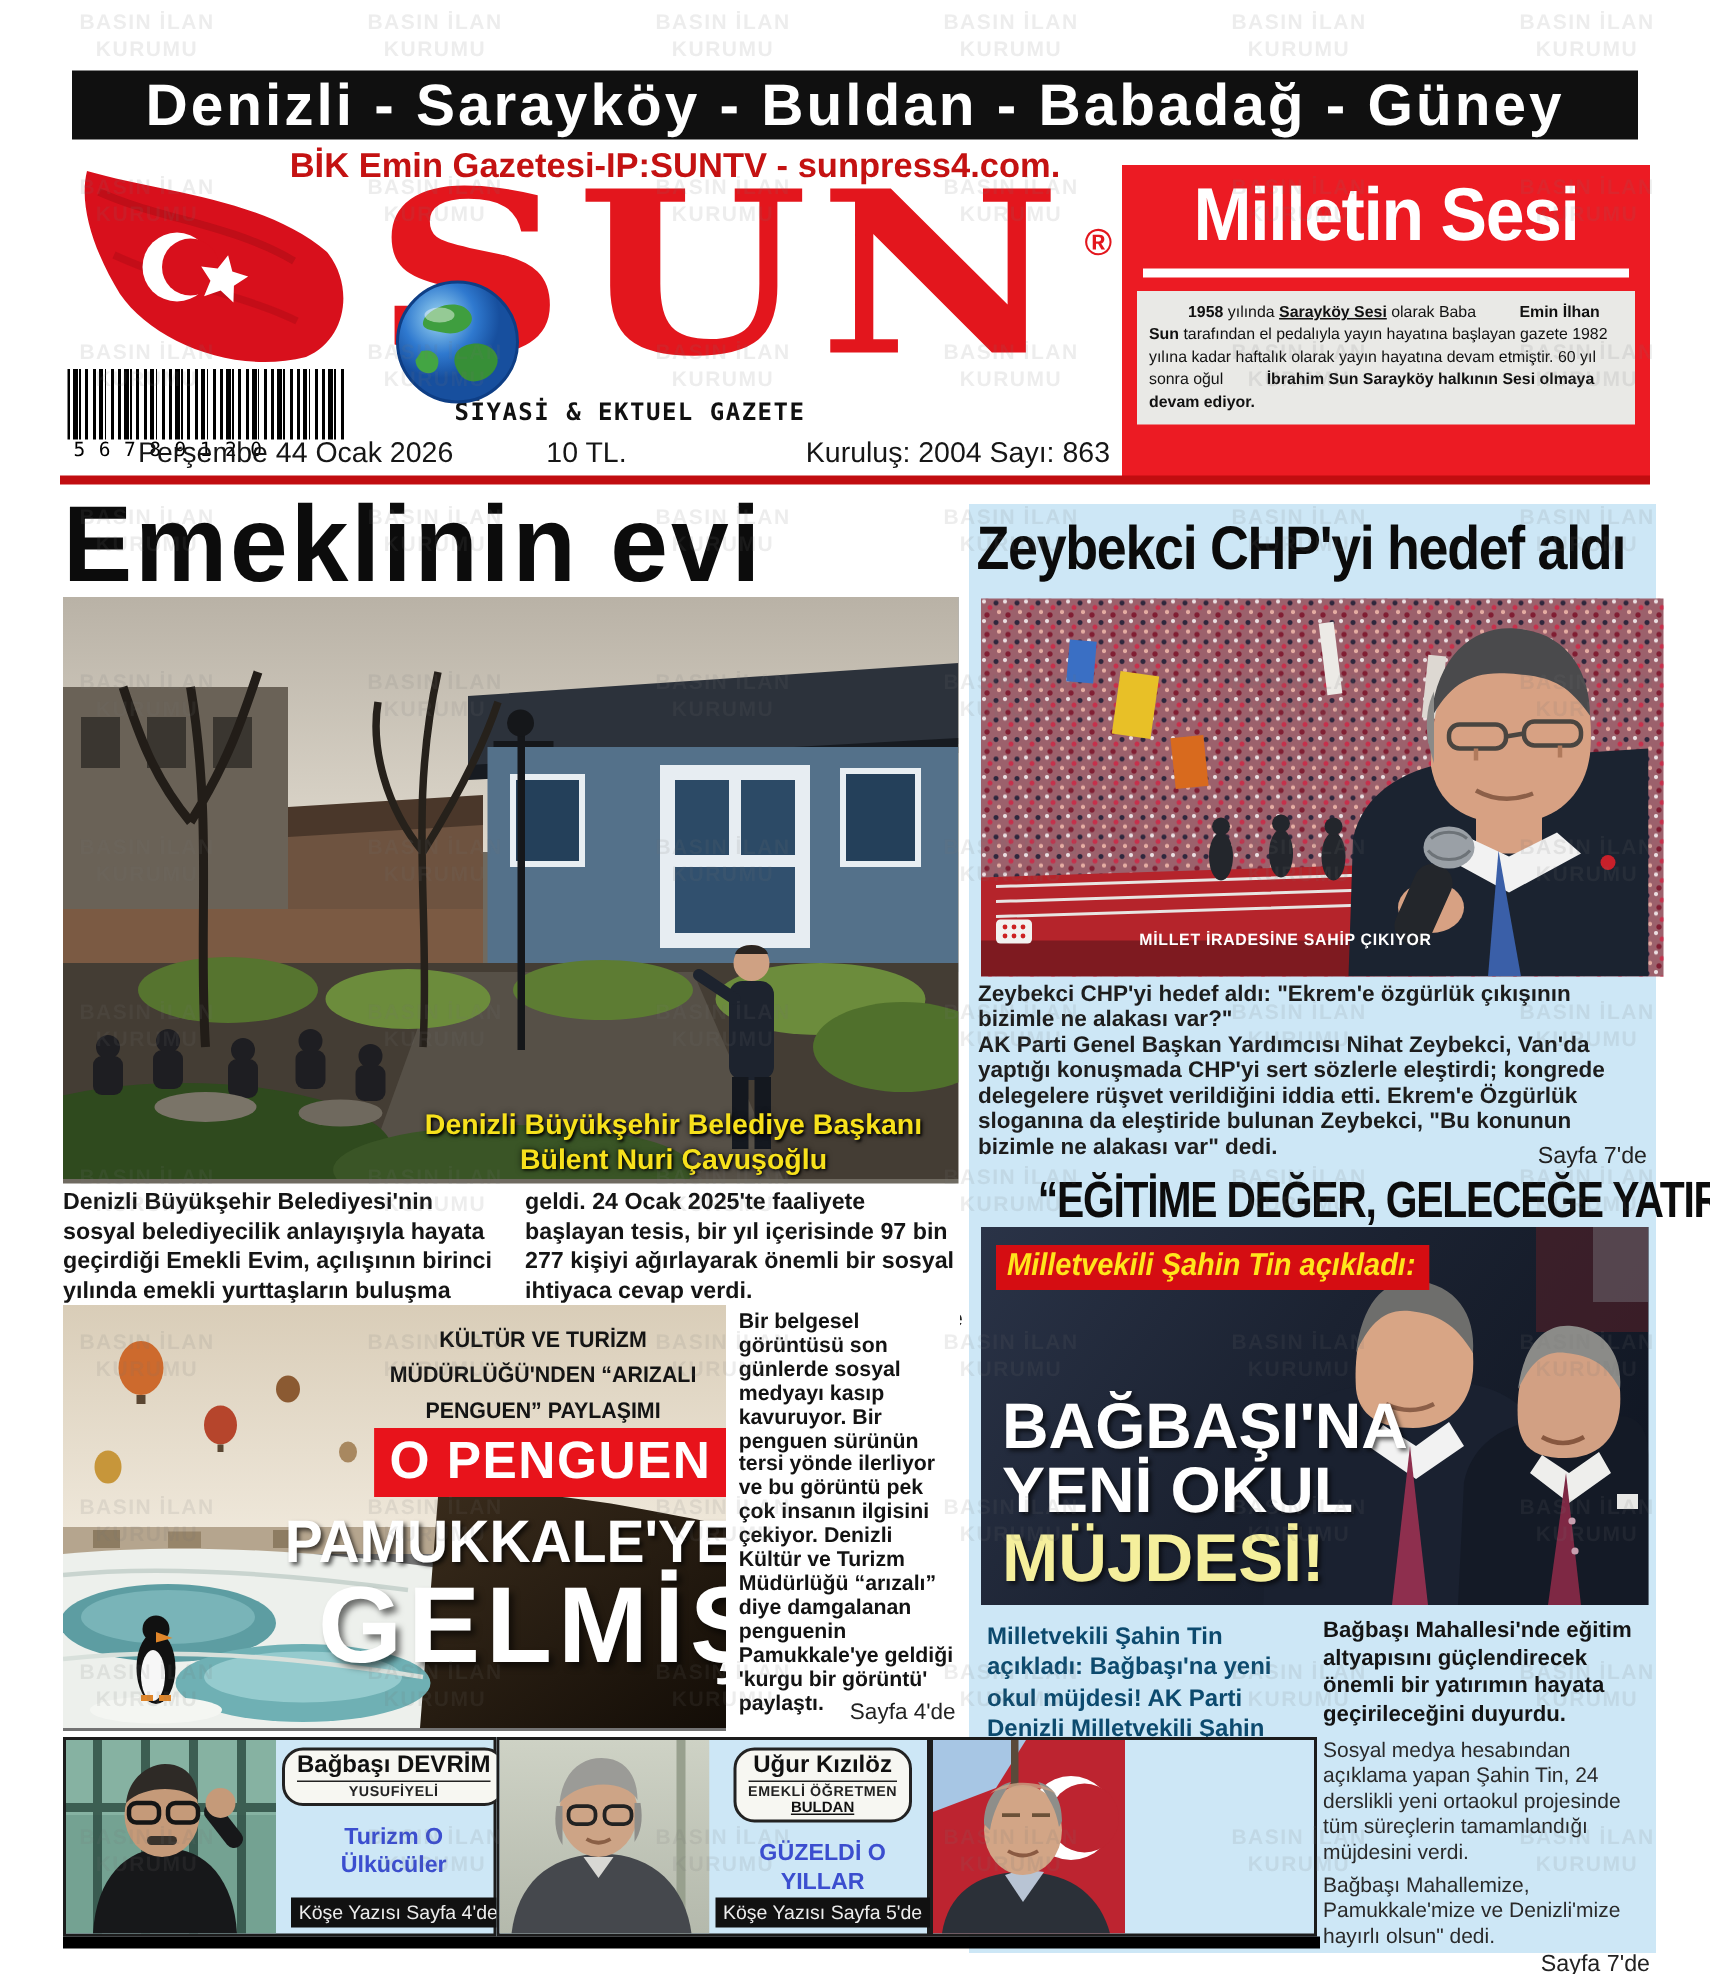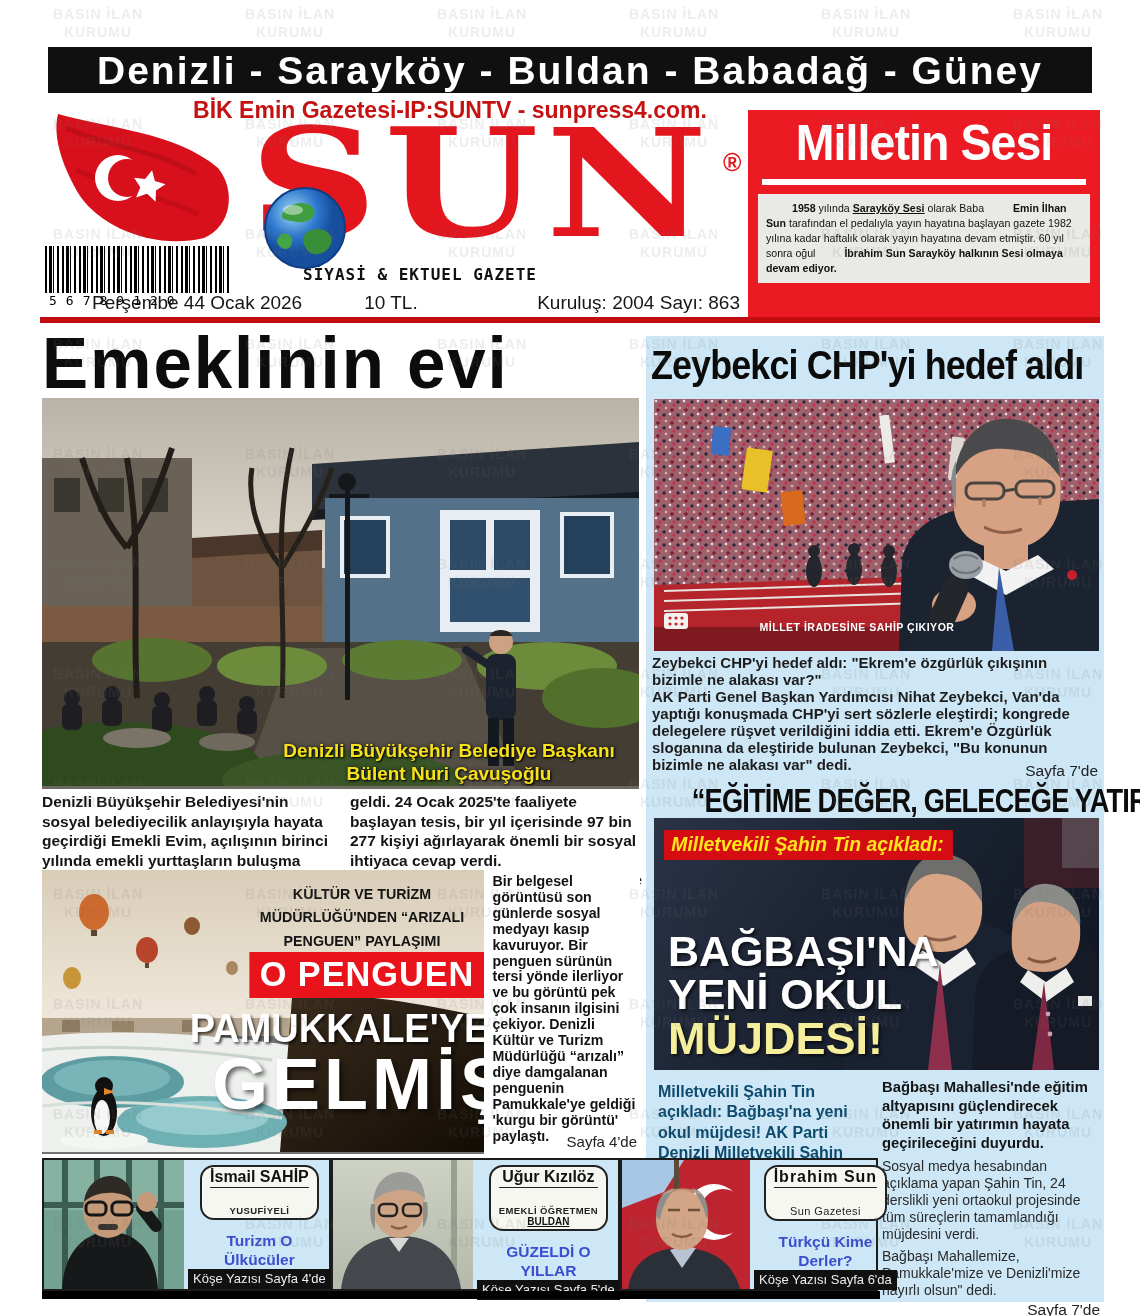--- a/index.html
+++ b/index.html
@@ -49,21 +49,21 @@
   
   .rightcol-bg{left:646px;top:336px;width:458px;height:966px;background:#cde7f6;}
   .z-headline{left:651px;top:342px;width:452px;font-weight:bold;font-size:41px;letter-spacing:-1px;color:#0b0b0b;transform:scaleX(0.875);transform-origin:left;white-space:nowrap;}
   .z-photo{left:654px;top:399px;width:445px;height:252px;overflow:hidden;background-color:#9c616c;
     background-image:
       radial-gradient(circle at 2px 2px, rgba(255,255,255,.8) 1px, transparent 1.7px),
       radial-gradient(circle at 6px 6px, rgba(205,40,70,.85) 1.3px, transparent 2px),
       radial-gradient(circle at 10px 3px, rgba(35,32,55,.9) 1.3px, transparent 2px),
       radial-gradient(circle at 12px 9px, rgba(242,186,172,.85) 1.1px, transparent 1.7px),
       radial-gradient(circle at 4px 11px, rgba(125,22,44,.9) 1.4px, transparent 2.1px);
-    background-size:14px 13px;}
+    background-size:14px 13px;padding-left:10px;}
   .crowd-flag{position:absolute;z-index:2;}
   .z-banner{position:absolute;left:88px;bottom:18px;width:230px;z-index:4;color:#fff;font-weight:bold;font-size:11px;text-align:center;letter-spacing:.5px;transform:scaleX(.96);}
   .z-text{left:652px;top:655px;width:448px;position:absolute;}
   .z-text p{margin:0;font-weight:bold;font-size:15px;line-height:1.13;color:#1d1d1d;}
   .z-pageref{position:absolute;right:2px;bottom:0;font-size:15.5px;}
   .e-headline{left:646px;top:781px;width:458px;text-align:center;font-weight:bold;font-size:34px;letter-spacing:-1px;color:#0c0c0c;transform:scaleX(0.8);transform-origin:center;white-space:nowrap;}
   .s-photo{left:654px;top:818px;width:445px;height:252px;overflow:hidden;background:linear-gradient(125deg,#2a3347 0%,#1b2231 45%,#0e1420 100%);}
   .s-kicker{position:absolute;left:10px;top:12px;background:#d50d12;color:#ffe51c;font-weight:bold;font-style:italic;font-size:21px;padding:2px 10px 4px 8px;z-index:3;transform:scaleX(.92);transform-origin:left;white-space:nowrap;}
   .s-big{position:absolute;left:14px;top:112px;z-index:3;line-height:1.0;text-shadow:2px 2px 3px rgba(0,0,0,.6);}
   .s-big .l1,.s-big .l2{color:#fff;font-weight:bold;font-size:43px;letter-spacing:0px;}
@@ -73,21 +73,21 @@
   .s-col2{left:882px;top:1078px;width:218px;position:absolute;}
   .s-col2 .b{margin:0;font-weight:bold;font-size:14.8px;line-height:1.26;color:#141414;}
   .s-col2 .r{margin:5px 0 0 0;font-weight:normal;font-size:14px;line-height:1.22;color:#2a2a2a;}
   .s-col2 .pr{display:block;text-align:right;font-size:15.5px;margin-top:2px;}
   
   .colbox{top:1158px;height:133px;background:#cde7f6;border:2px solid #1c1c1c;display:flex;box-sizing:border-box;}
   .colbox .photo{height:100%;}
   .colbox .info{flex:1;display:flex;flex-direction:column;align-items:center;padding:5px 4px 4px 4px;box-sizing:border-box;}
   .plate{border:2px solid #222;border-radius:14px;background:#f7f7f2;padding:1px 8px 2px 8px;text-align:center;min-width:78%;box-sizing:border-box;}
   .plate .nm{font-weight:bold;font-size:16px;color:#111;white-space:nowrap;border-bottom:1.5px solid #222;padding-bottom:1px;}
-  .plate .tt{font-weight:bold;font-size:9.5px;color:#222;letter-spacing:.4px;margin-top:17px;}
+  .plate .tt{font-weight:bold;font-size:9.5px;color:#222;letter-spacing:.4px;margin-top:1px;}
   .plate .tt2{font-weight:bold;font-size:10px;color:#111;text-decoration:underline;}
   .colttl{color:#3b4ecf;font-weight:bold;font-size:15.5px;text-align:center;margin-top:12px;line-height:1.2;}
   .pagelabel{margin-top:auto;align-self:flex-end;background:#111;color:#ededed;font-size:13px;padding:2px 5px 3px 5px;white-space:nowrap;}
   .bottom-bar{left:42px;top:1291px;width:838px;height:8px;background:#000;}
 </style>
 </head>
 <body>
 
 <div class="page">
 
@@ -387,21 +387,21 @@
         <path d="M18,129 C20,92 40,72 66,72 C94,72 112,94 114,129 Z" fill="#17181a"></path>
         <ellipse cx="64" cy="50" rx="25" ry="28" fill="#c59a79"></ellipse>
         <path d="M40,42 C42,24 56,16 66,16 C80,16 88,26 88,40 C78,30 52,30 40,42 Z" fill="#2e2a26"></path>
         <rect x="42" y="42" width="20" height="13" rx="5" fill="none" stroke="#151515" stroke-width="3"></rect>
         <rect x="68" y="42" width="20" height="13" rx="5" fill="none" stroke="#151515" stroke-width="3"></rect>
         <rect x="54" y="64" width="20" height="6" rx="3" fill="#3a332c"></rect>
       </svg>
     </div>
     <div class="info">
       <div class="plate">
-        <div class="nm">İsmail SAHİP</div>
+        <div class="nm">Bağbaşı DEVRİM</div>
         <div class="tt">YUSUFİYELİ</div>
       </div>
       <div class="colttl" style="max-width:120px;">Turizm O Ülkücüler</div>
       <div class="pagelabel">Köşe Yazısı Sayfa 4'de</div>
     </div>
   </div>
 
   <div class="abs colbox" style="left:331px;width:289px;">
     <div class="photo" style="width:140px;">
       <svg width="140" height="129" viewBox="0 0 140 129">
@@ -444,28 +444,20 @@
         <circle cx="101" cy="52" r="23" fill="#bd2430"></circle>
         <path d="M6,129 C10,102 30,88 60,88 C94,88 112,106 118,129 Z" fill="#2b3038"></path>
         <polygon points="48,90 60,108 74,88 60,86" fill="#b8c4d4"></polygon>
         <ellipse cx="60" cy="60" rx="26" ry="30" fill="#d2a586"></ellipse>
         <path d="M34,56 C34,40 42,30 52,28 C44,40 40,48 38,60 Z M86,54 C86,40 80,30 70,28 C78,40 82,46 84,58 Z" fill="#8e8e8a"></path>
         <path d="M38,36 C46,26 74,26 82,36 C74,30 46,30 38,36 Z" fill="#c9a284" opacity=".8"></path>
         <path d="M50,74 q10,6 20,0" stroke="#8a5a42" stroke-width="2.5" fill="none"></path>
         <path d="M46,50 h12 M66,50 h12" stroke="#6b5138" stroke-width="2.5"></path>
       </svg>
     </div>
-    <div class="info">
-      <div class="plate">
-        <div class="nm" style="letter-spacing:1px;">İbrahim Sun</div>
-        <div class="tt" style="font-size:11px;font-weight:normal;">Sun Gazetesi</div>
-      </div>
-      <div class="colttl">Türkçü Kime Derler?</div>
-      <div class="pagelabel">Köşe Yazısı Sayfa 6'da</div>
-    </div>
   </div>
 
   <div class="abs bottom-bar"></div>
 
   <div id="wm-layer">
       <div class="wm" style="left: 18px; top: 6px;">BASIN İLAN
 KURUMU</div>
       <div class="wm" style="left: 210px; top: 6px;">BASIN İLAN
 KURUMU</div>
       <div class="wm" style="left: 402px; top: 6px;">BASIN İLAN

